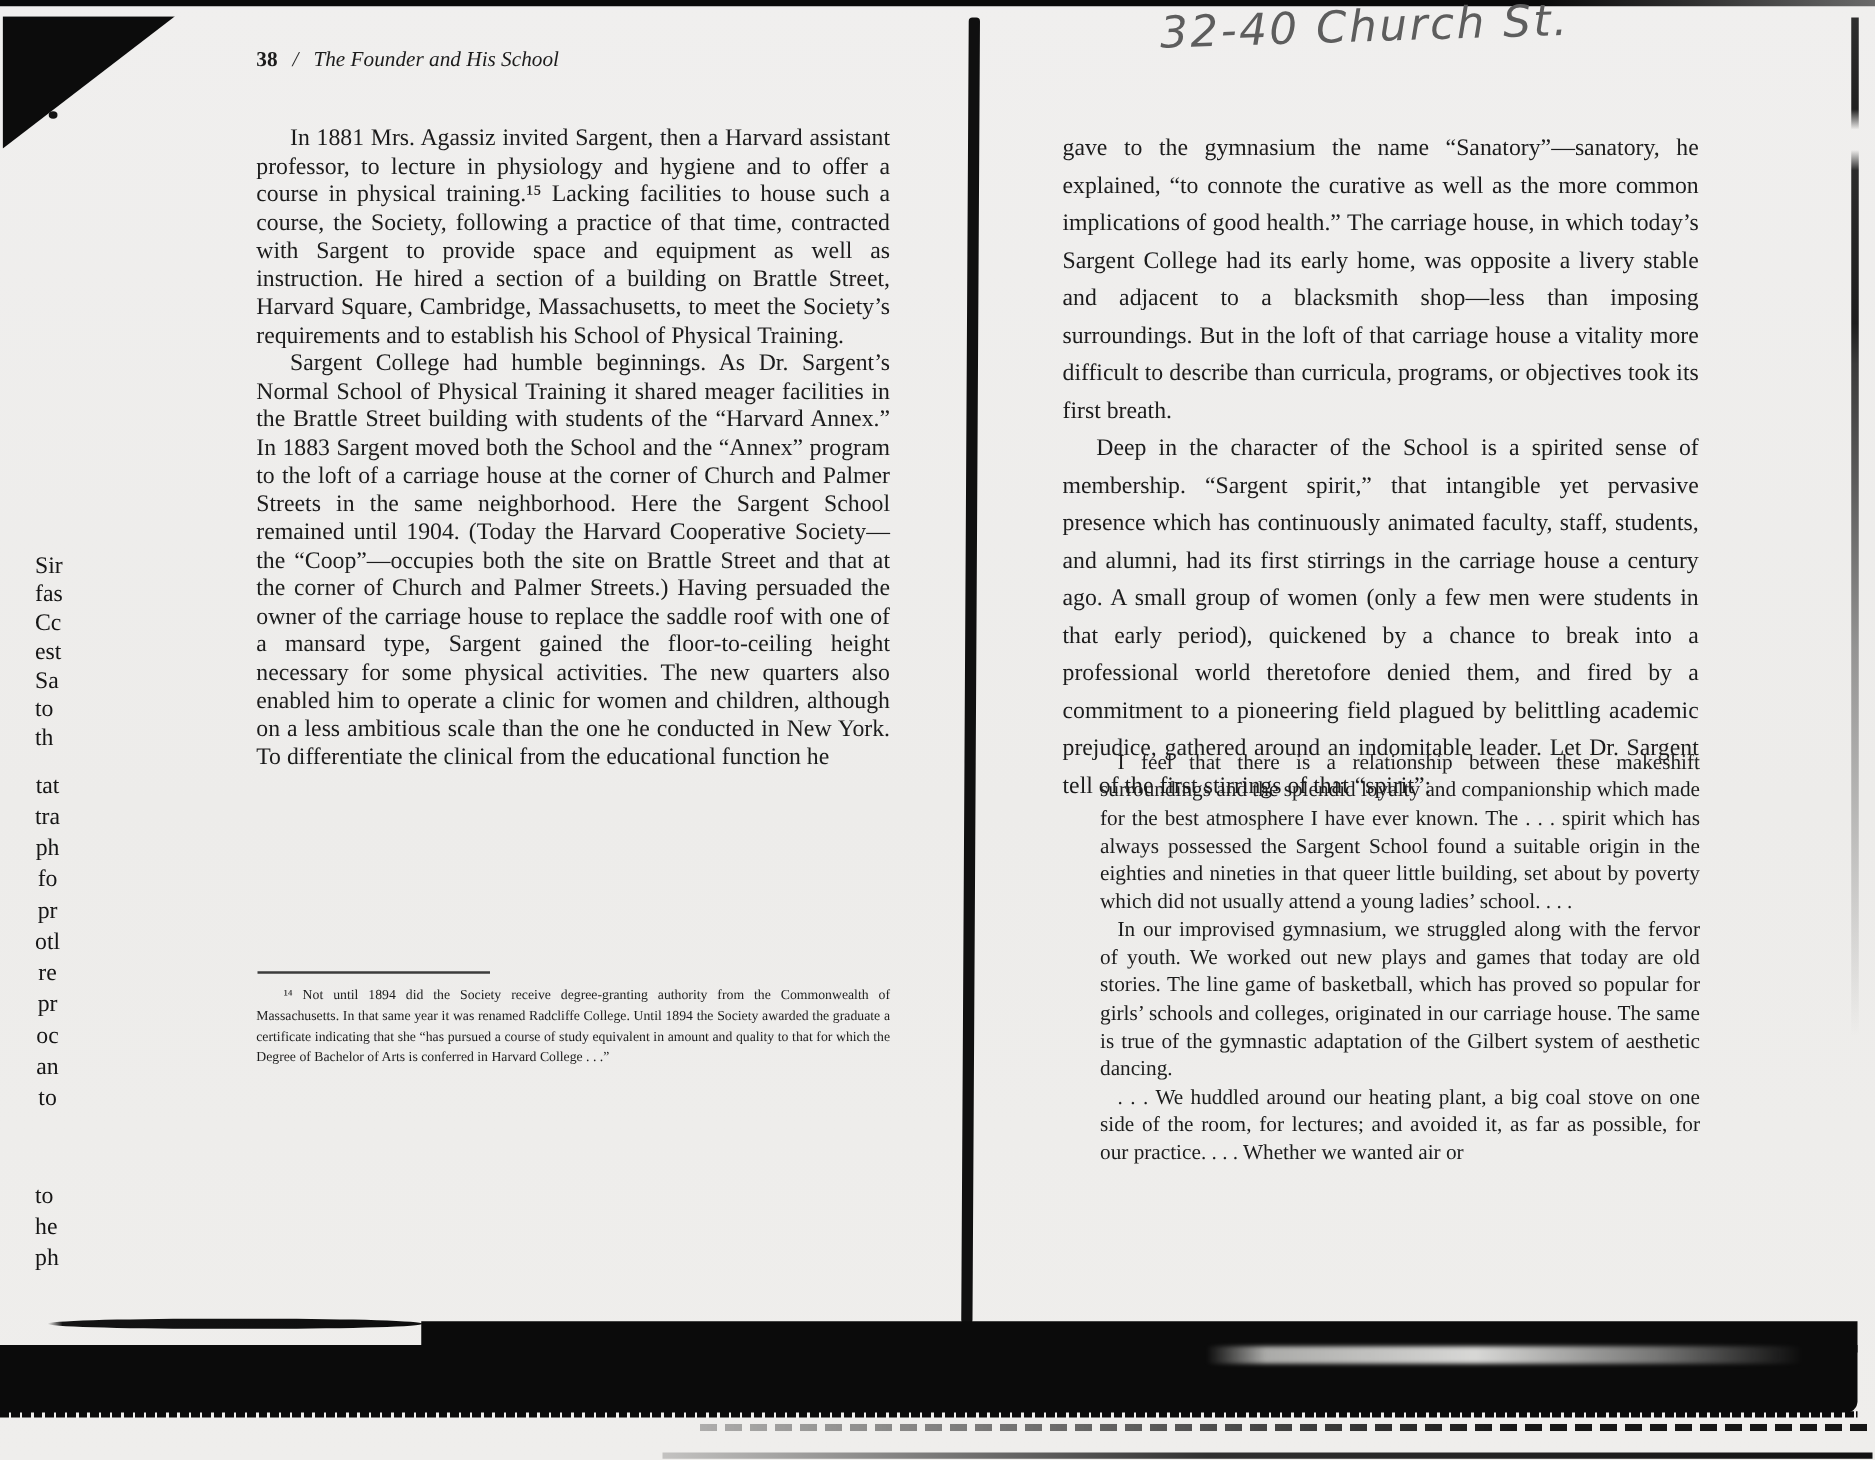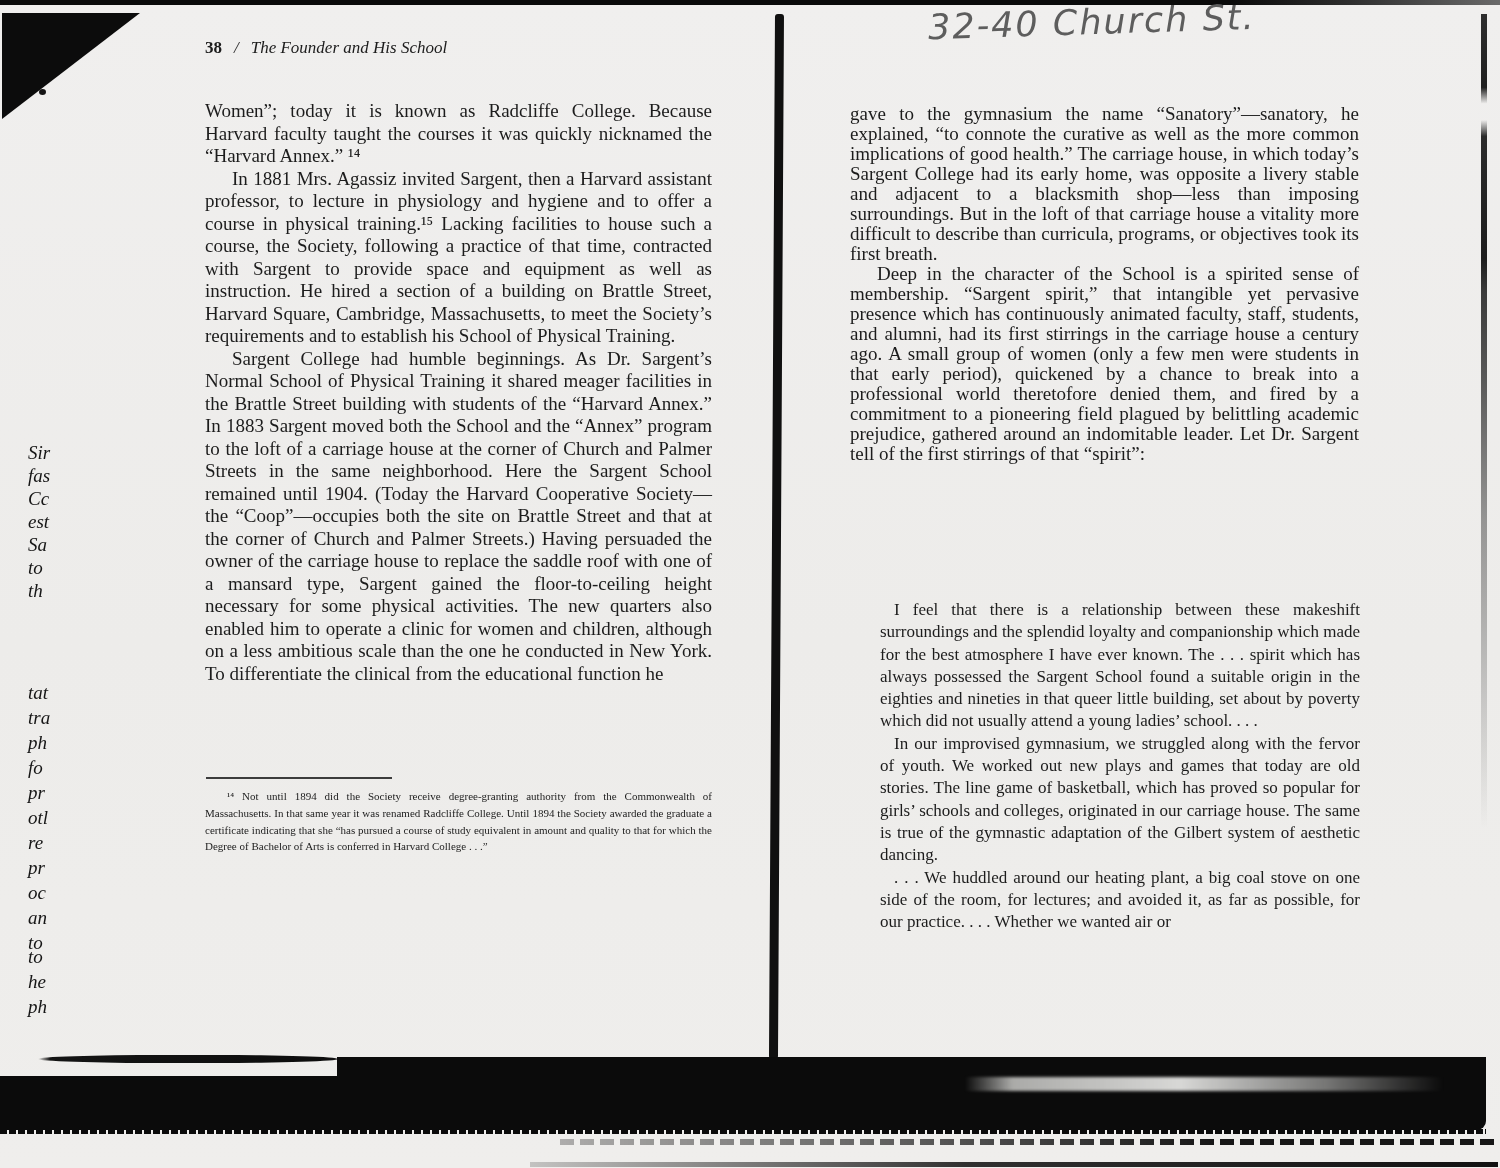--- a/index.html
+++ b/index.html
@@ -33,36 +33,36 @@
       rgba(238,238,236,.9) 45%,rgba(210,210,208,.55) 75%,rgba(150,150,150,0) 100%);
     filter:blur(1.5px);}
   .dash-line{position:absolute;left:560px;top:1139px;width:935px;height:6px;
     background:repeating-linear-gradient(90deg,#161616 0 14px,rgba(0,0,0,0) 14px 20px);
     -webkit-mask-image:linear-gradient(90deg,rgba(0,0,0,.3),#000 70%);
     mask-image:linear-gradient(90deg,rgba(0,0,0,.3),#000 70%);}
   .bottom-line{position:absolute;left:530px;top:1162px;width:968px;height:5px;
     background:linear-gradient(90deg,rgba(20,20,20,.2),rgba(15,15,15,.85) 45%,#111 100%);}
   
   .frag{position:absolute;left:28px;font-size:19px;line-height:23px;color:#161616;}
-  .frag span{display:block;font-style:italic;}
+  .frag span{display:block;}
   .frag-g1{top:441px;}
-  .frag-g2{top:680px;line-height:25px;}
+  .frag-g2{top:616px;line-height:25px;text-align:center;}
   .frag-g3{top:944px;line-height:25px;}
   
   .hdr{position:absolute;font-size:17px;white-space:nowrap;}
   .hdr-left{left:205px;top:38px;}
   .hdr-right{left:850px;top:48px;width:510px;text-align:right;}
   .hdr .num{font-weight:bold;}
   .hdr .sep{font-style:italic;padding:0 12px;color:#2a2a2a;}
   .hdr .ttl{font-style:italic;}
   
   .body-col{position:absolute;text-align:justify;}
   .body-col p{margin:0;}
   .body-left{left:205px;top:100px;width:507px;font-size:19px;line-height:22.5px;}
-  .body-right{left:850px;top:104px;width:509px;font-size:19px;line-height:20px;}
+  .body-right{left:850px;top:104px;width:509px;font-size:19px;line-height:30px;}
   .indent{text-indent:27px;}
   .fn-rule{position:absolute;left:206px;top:777px;width:186px;height:2px;background:#3c3c3c;}
   .footnotes{left:205px;top:788px;width:507px;font-size:11px;line-height:16.8px;}
   .footnotes p{text-indent:22px;}
   .quote{left:880px;top:599px;width:480px;font-size:17px;line-height:22.3px;}
   .quote p{text-indent:14px;}
   
   .annotation{position:absolute;left:928px;top:2px;font-family:"DejaVu Sans",sans-serif;
     font-style:italic;font-size:35px;font-weight:400;color:#5d5d5d;letter-spacing:2px;
     transform:rotate(-1.8deg);white-space:nowrap;}
@@ -111,21 +111,20 @@
     <span>to</span>
     <span>he</span>
     <span>ph</span>
   </div>
 
   <div class="hdr hdr-left">
     <span class="num">38</span><span class="sep">/</span><span class="ttl">The Founder and His School</span>
   </div>
 
   <div class="body-col body-left">
-    <p>Women”; today it is known as Radcliffe College. Because Harvard faculty taught the courses it was quickly nicknamed the “Harvard Annex.” ¹⁴</p>
     <p class="indent">In 1881 Mrs. Agassiz invited Sargent, then a Harvard assistant professor, to lecture in physiology and hygiene and to offer a course in physical training.¹⁵ Lacking facilities to house such a course, the Society, following a practice of that time, contracted with Sargent to provide space and equipment as well as instruction. He hired a section of a building on Brattle Street, Harvard Square, Cambridge, Massachusetts, to meet the Society’s requirements and to establish his School of Physical Training.</p>
     <p class="indent">Sargent College had humble beginnings. As Dr. Sargent’s Normal School of Physical Training it shared meager facilities in the Brattle Street building with students of the “Harvard Annex.” In 1883 Sargent moved both the School and the “Annex” program to the loft of a carriage house at the corner of Church and Palmer Streets in the same neighborhood. Here the Sargent School remained until 1904. (Today the Harvard Cooperative Society—the “Coop”—occupies both the site on Brattle Street and that at the corner of Church and Palmer Streets.) Having persuaded the owner of the carriage house to replace the saddle roof with one of a mansard type, Sargent gained the floor-to-ceiling height necessary for some physical activities. The new quarters also enabled him to operate a clinic for women and children, although on a less ambitious scale than the one he conducted in New York. To differentiate the clinical from the educational function he</p>
   </div>
 
   <div class="fn-rule"></div>
   <div class="body-col footnotes">
     <p>¹⁴ Not until 1894 did the Society receive degree-granting authority from the Commonwealth of Massachusetts. In that same year it was renamed Radcliffe College. Until 1894 the Society awarded the graduate a certificate indicating that she “has pursued a course of study equivalent in amount and quality to that for which the Degree of Bachelor of Arts is conferred in Harvard College . . .”</p>
   </div>
 
   <div class="annotation">32-40 Church St.</div>

